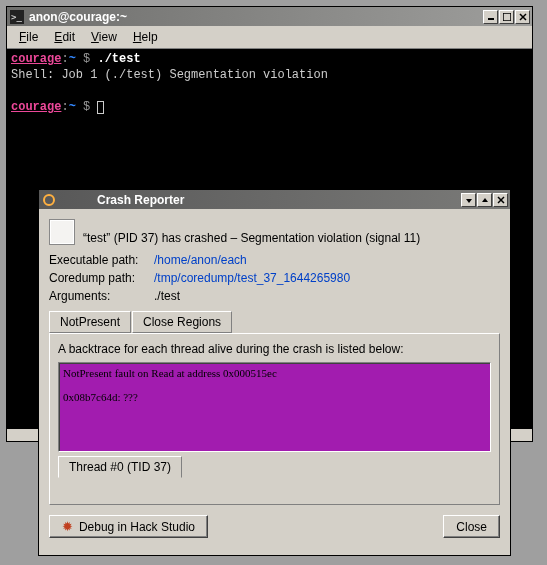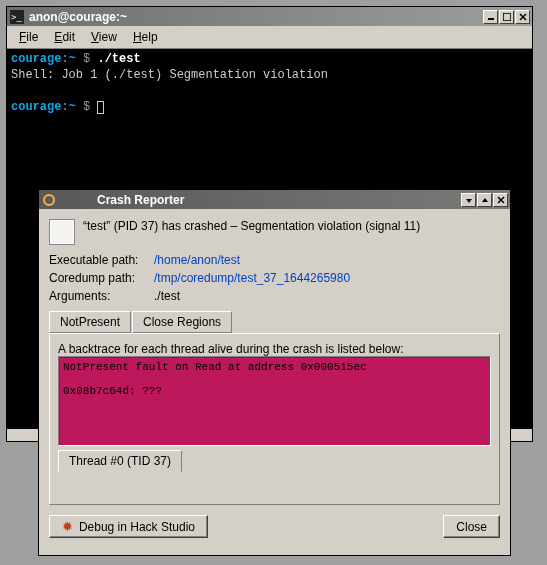--- a/index.html
+++ b/index.html
@@ -74,21 +74,21 @@
 .menu-item u { text-decoration: underline; }
 .terminal {
   background: #000;
   color: #ccc;
   font-family: "Courier New", monospace;
   font-size: 12px;
   padding: 2px 4px;
   line-height: 16px;
   height: 380px;
 }
-.prompt-host { color: #0ea5e9; font-weight: bold; }
+.prompt-host { color: #ec4899; font-weight: bold; text-decoration: underline; }
 .prompt-path { color: #3388ff; font-weight: bold; }
 .prompt-sym { color: #999; }
 .prompt-cmd { color: #fff; font-weight: bold; }
 .cursor {
   display: inline-block;
   width: 7px;
   height: 13px;
   border: 1px solid #ccc;
   vertical-align: text-bottom;
 }
@@ -98,21 +98,21 @@
   left: 38px;
   top: 189px;
   width: 473px;
   height: 367px;
 }
 .crash-body {
   padding: 10px;
 }
 .crash-header {
   display: flex;
-  align-items: flex-start;
+  align-items: flex-end;
   margin-bottom: 8px;
 }
 .app-icon {
   width: 26px;
   height: 26px;
   border: 1px solid #888;
   background: #f4f3f1;
   margin-right: 8px;
   box-shadow: inset 0 0 0 1px #fff;
 }
@@ -148,28 +148,28 @@
 .tab-panel {
   border: 1px solid;
   border-color: #fff #808080 #808080 #fff;
   padding: 8px;
   background: #d4d0c8;
   position: relative;
   z-index: 1;
   height: 172px;
 }
 .backtrace-box {
-  background: #be185d;
+  background: #a21caf;
   border: 1px solid;
   border-color: #808080 #fff #fff #808080;
   box-shadow: inset 1px 1px 0 #404040;
-  font-family: Liberation Mono, monospace;
+  font-family: Liberation Serif, serif;
   font-size: 11px;
   padding: 4px;
-  margin-top: 0;
+  margin-top: 6px;
   height: 90px;
   white-space: pre;
   overflow: hidden;
 }
 .sub-tabs {
   display: flex;
   margin-top: 4px;
 }
 .btn-row {
   display: flex;
@@ -270,21 +270,21 @@
       </div>
     </div>
   </div>
   <div class="crash-body">
     <div class="crash-header">
       <div class="app-icon"></div>
       <div>“test” (PID 37) has crashed – Segmentation violation (signal 11)</div>
     </div>
     <div class="info-row">
       <div class="info-label">Executable path:</div>
-      <div class="info-link">/home/anon/test</div>
+      <div class="info-link">/home/anon/each</div>
     </div>
     <div class="info-row">
       <div class="info-label">Coredump path:</div>
       <div class="info-link">/tmp/coredump/test_37_1644265980</div>
     </div>
     <div class="info-row">
       <div class="info-label">Arguments:</div>
       <div>./test</div>
     </div>
 

